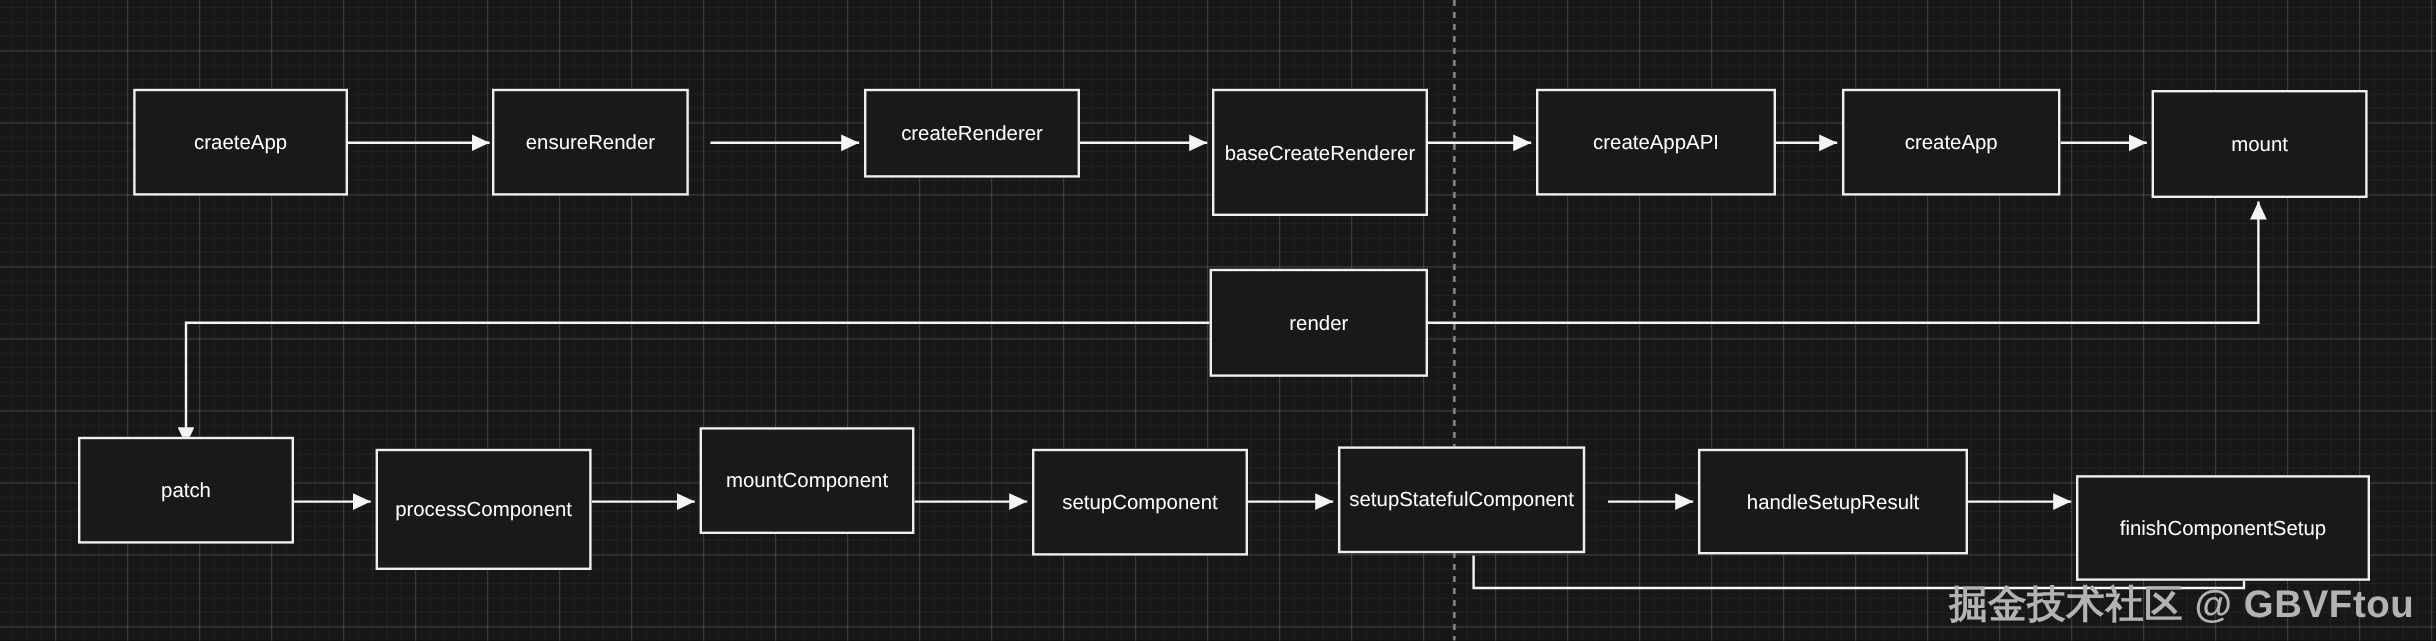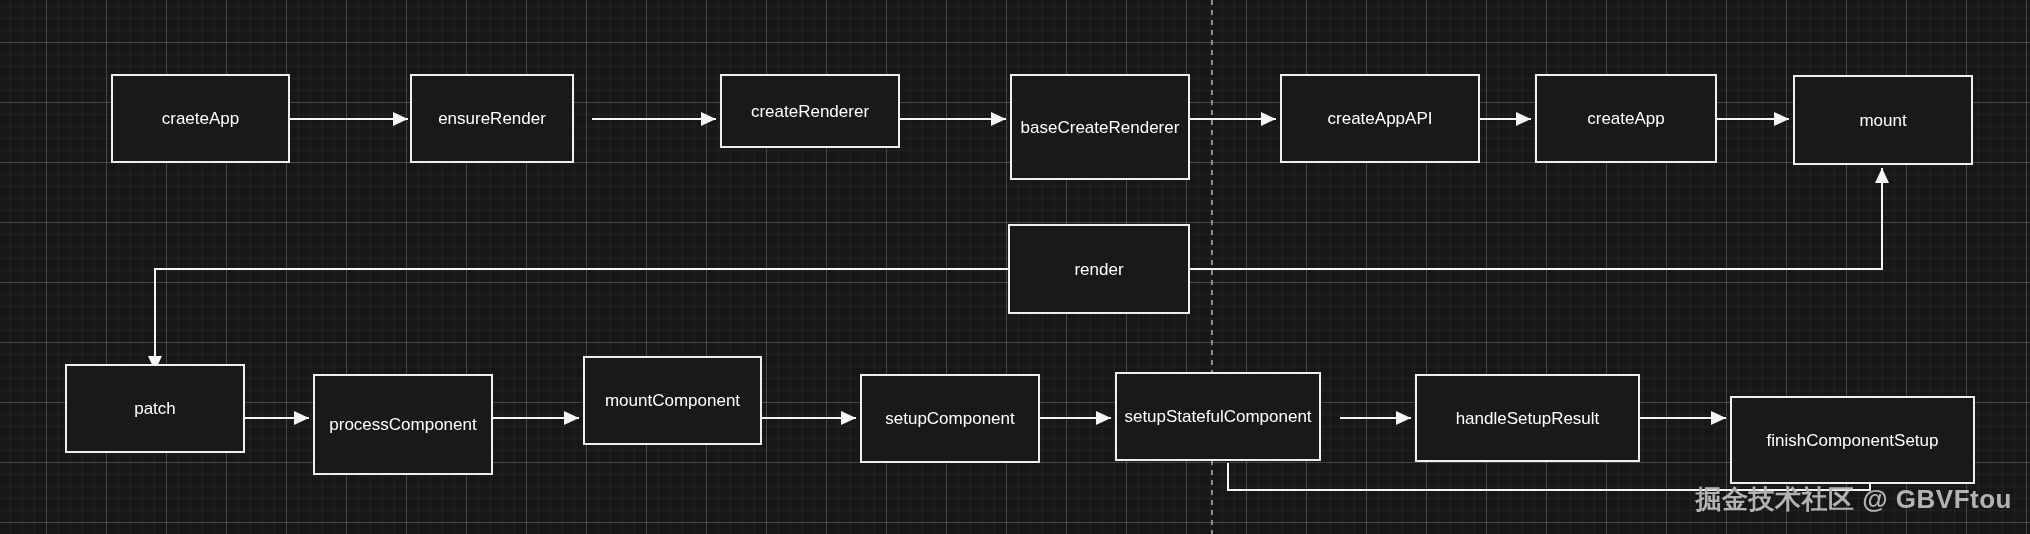--- a/index.html
+++ b/index.html
@@ -19,21 +19,21 @@
   }
   .edges{position:absolute;left:0;top:0;z-index:1;}
   .node{
     position:absolute;z-index:2;box-sizing:border-box;
     display:flex;align-items:center;justify-content:center;
     background:#191919;border:2px solid #efefef;
     color:#ffffff;font-size:17px;line-height:1;white-space:nowrap;
   }
   .watermark{
     position:absolute;z-index:3;right:18px;top:482px;
-    color:#b3b3b3;font-size:26px;font-weight:600;letter-spacing:.5px;
+    color:#b3b3b3;font-size:32px;font-weight:600;letter-spacing:.5px;
     white-space:nowrap;
   }
 </style>
 </head>
 <body>
 
 <div class="stage">
 
   <svg class="edges" width="2030" height="534" viewBox="0 0 2030 534">
     <defs>

